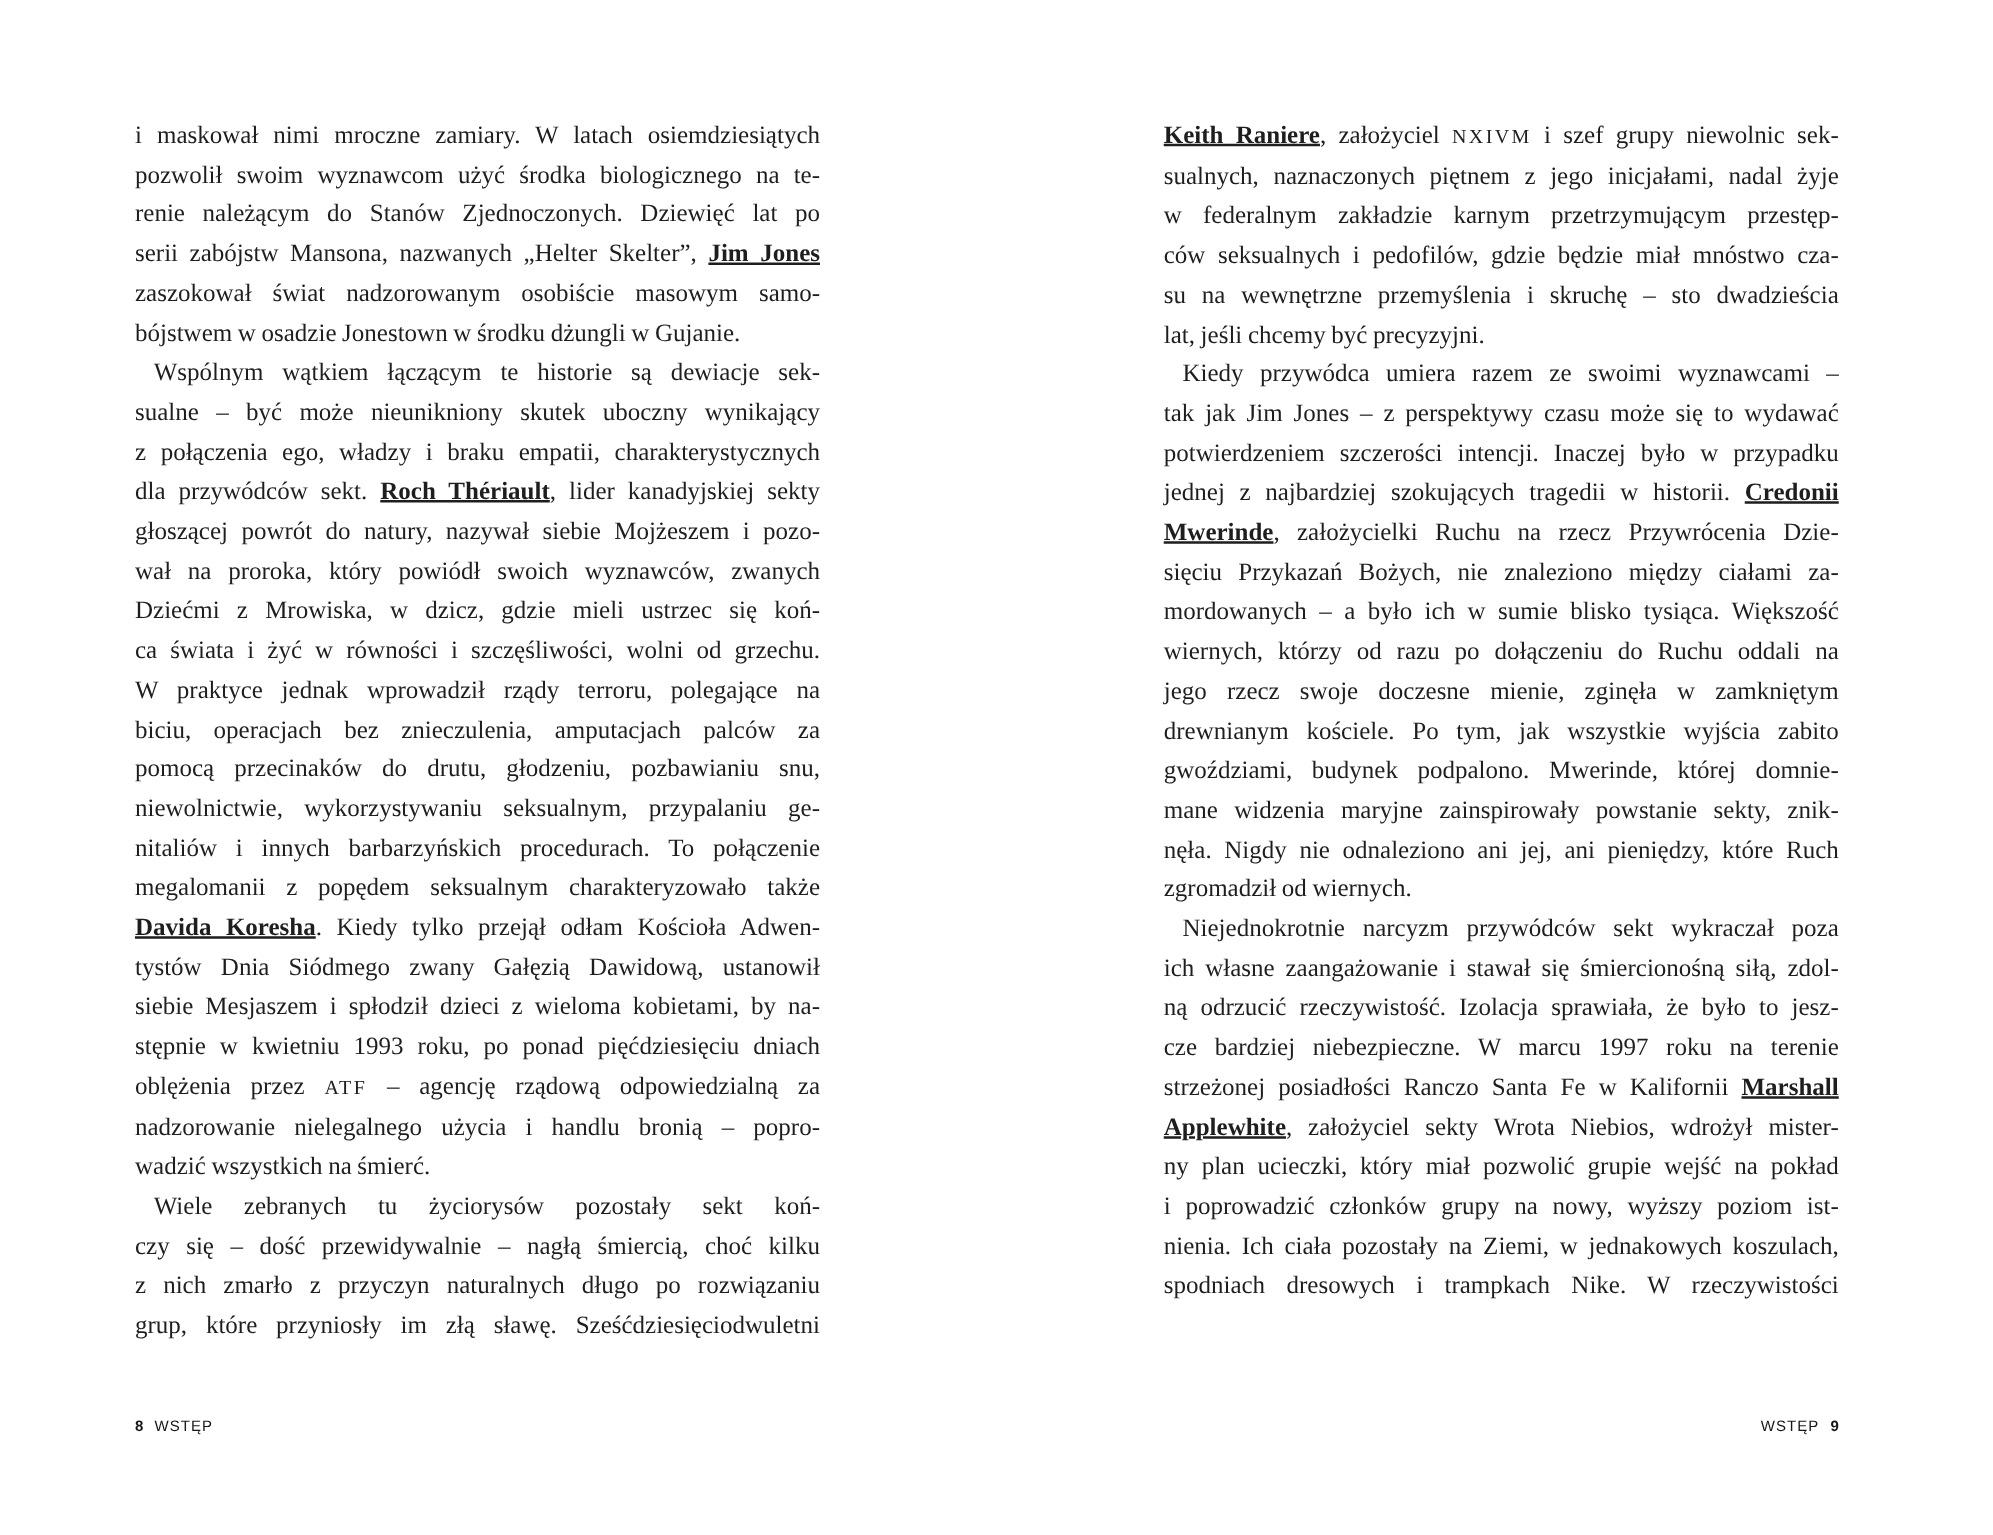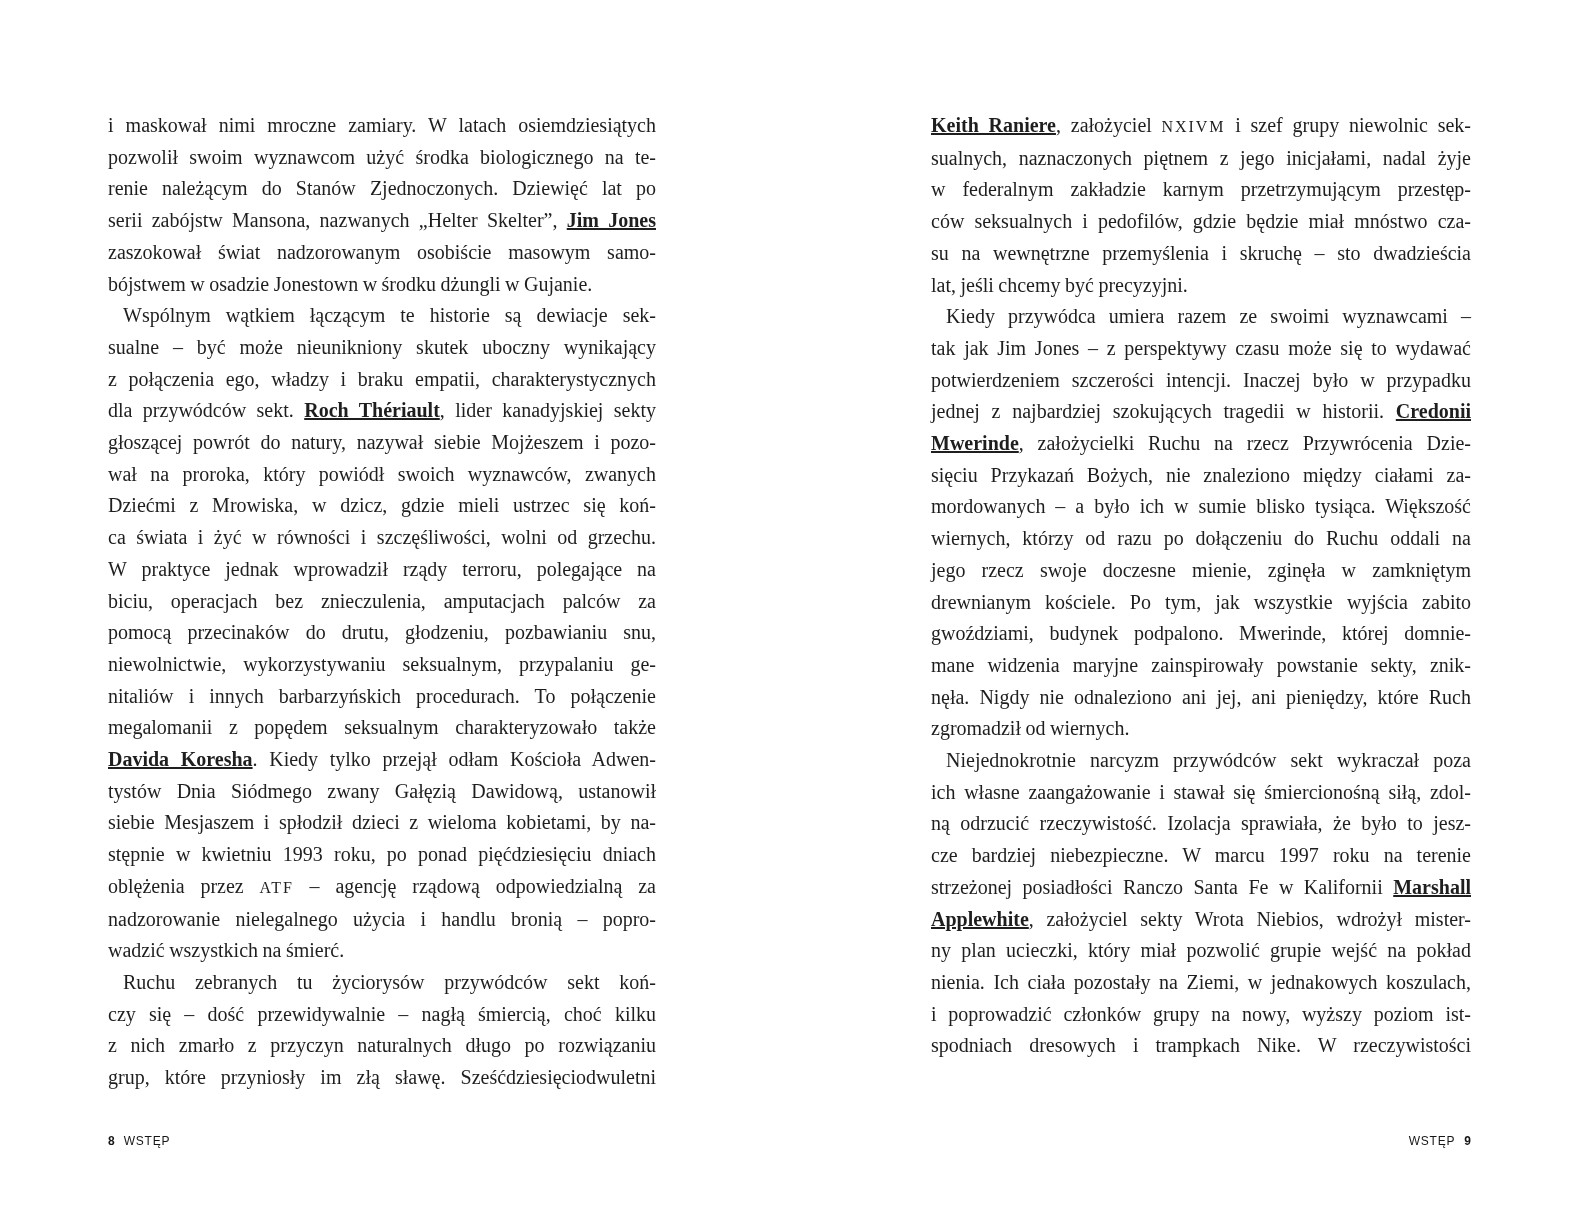--- a/index.html
+++ b/index.html
@@ -9,21 +9,21 @@
     font-family: "Liberation Serif", serif;
   }
   .spread {
     position: relative;
     width: 1594px; height: 1228px;
     background: #ffffff;
     overflow: hidden;
   }
   .text-column {
     position: absolute;
-    top: 110px;
+    top: 93px;
     width: 548px;
     font-family: "Liberation Serif", serif;
     font-size: 20px;
     line-height: 31.7px;
     color: #1e1e1e;
     word-spacing: -0.5px;
   }
   .col-left  { left: 108px; }
   .col-right { left: 931px; width: 540px; }
   .line {
@@ -75,21 +75,21 @@
       <div class="line"><span>niewolnictwie, wykorzystywaniu seksualnym, przypalaniu ge-</span></div>
       <div class="line"><span>nitaliów i innych barbarzyńskich procedurach. To połączenie</span></div>
       <div class="line"><span>megalomanii z popędem seksualnym charakteryzowało także</span></div>
       <div class="line"><span class="bold">Davida Koresha</span><span>. Kiedy tylko przejął odłam Kościoła Adwen-</span></div>
       <div class="line"><span>tystów Dnia Siódmego zwany Gałęzią Dawidową, ustanowił</span></div>
       <div class="line"><span>siebie Mesjaszem i spłodził dzieci z wieloma kobietami, by na-</span></div>
       <div class="line"><span>stępnie w kwietniu 1993 roku, po ponad pięćdziesięciu dniach</span></div>
       <div class="line"><span>oblężenia przez </span><span class="sc">ATF</span><span> – agencję rządową odpowiedzialną za</span></div>
       <div class="line"><span>nadzorowanie nielegalnego użycia i handlu bronią – popro-</span></div>
       <div class="line end"><span>wadzić wszystkich na śmierć.</span></div>
-      <div class="line indent"><span>Ruchu zebranych tu życiorysów przywódców sekt koń-</span></div>
+      <div class="line indent"><span>Wiele zebranych tu życiorysów pozostały sekt koń-</span></div>
       <div class="line"><span>czy się – dość przewidywalnie – nagłą śmiercią, choć kilku</span></div>
       <div class="line"><span>z nich zmarło z przyczyn naturalnych długo po rozwiązaniu</span></div>
       <div class="line"><span>grup, które przyniosły im złą sławę. Sześćdziesięciodwuletni</span></div>
     </div>
 
   <div class="text-column col-right">
       <div class="line"><span class="bold">Keith Raniere</span><span>, założyciel </span><span class="sc">NXIVM</span><span> i szef grupy niewolnic sek-</span></div>
       <div class="line"><span>sualnych, naznaczonych piętnem z jego inicjałami, nadal żyje</span></div>
       <div class="line"><span>w federalnym zakładzie karnym przetrzymującym przestęp-</span></div>
       <div class="line"><span>ców seksualnych i pedofilów, gdzie będzie miał mnóstwo cza-</span></div>
@@ -109,22 +109,22 @@
       <div class="line"><span>mane widzenia maryjne zainspirowały powstanie sekty, znik-</span></div>
       <div class="line"><span>nęła. Nigdy nie odnaleziono ani jej, ani pieniędzy, które Ruch</span></div>
       <div class="line end"><span>zgromadził od wiernych.</span></div>
       <div class="line indent"><span>Niejednokrotnie narcyzm przywódców sekt wykraczał poza</span></div>
       <div class="line"><span>ich własne zaangażowanie i stawał się śmiercionośną siłą, zdol-</span></div>
       <div class="line"><span>ną odrzucić rzeczywistość. Izolacja sprawiała, że było to jesz-</span></div>
       <div class="line"><span>cze bardziej niebezpieczne. W marcu 1997 roku na terenie</span></div>
       <div class="line"><span>strzeżonej posiadłości Ranczo Santa Fe w Kalifornii </span><span class="bold">Marshall</span></div>
       <div class="line"><span class="bold">Applewhite</span><span>, założyciel sekty Wrota Niebios, wdrożył mister-</span></div>
       <div class="line"><span>ny plan ucieczki, który miał pozwolić grupie wejść na pokład</span></div>
+      <div class="line"><span>i poprowadzić członków grupy na nowy, wyższy poziom ist-</span></div>
       <div class="line"><span>nienia. Ich ciała pozostały na Ziemi, w jednakowych koszulach,</span></div>
-      <div class="line"><span>i poprowadzić członków grupy na nowy, wyższy poziom ist-</span></div>
       <div class="line"><span>spodniach dresowych i trampkach Nike. W rzeczywistości</span></div>
     </div>
 
   <div class="footer footer-left">
     <span class="pagenum">8</span><span class="running-head">WSTĘP</span>
   </div>
 
   <div class="footer footer-right">
     <span class="running-head">WSTĘP</span><span class="pagenum">9</span>
   </div>

